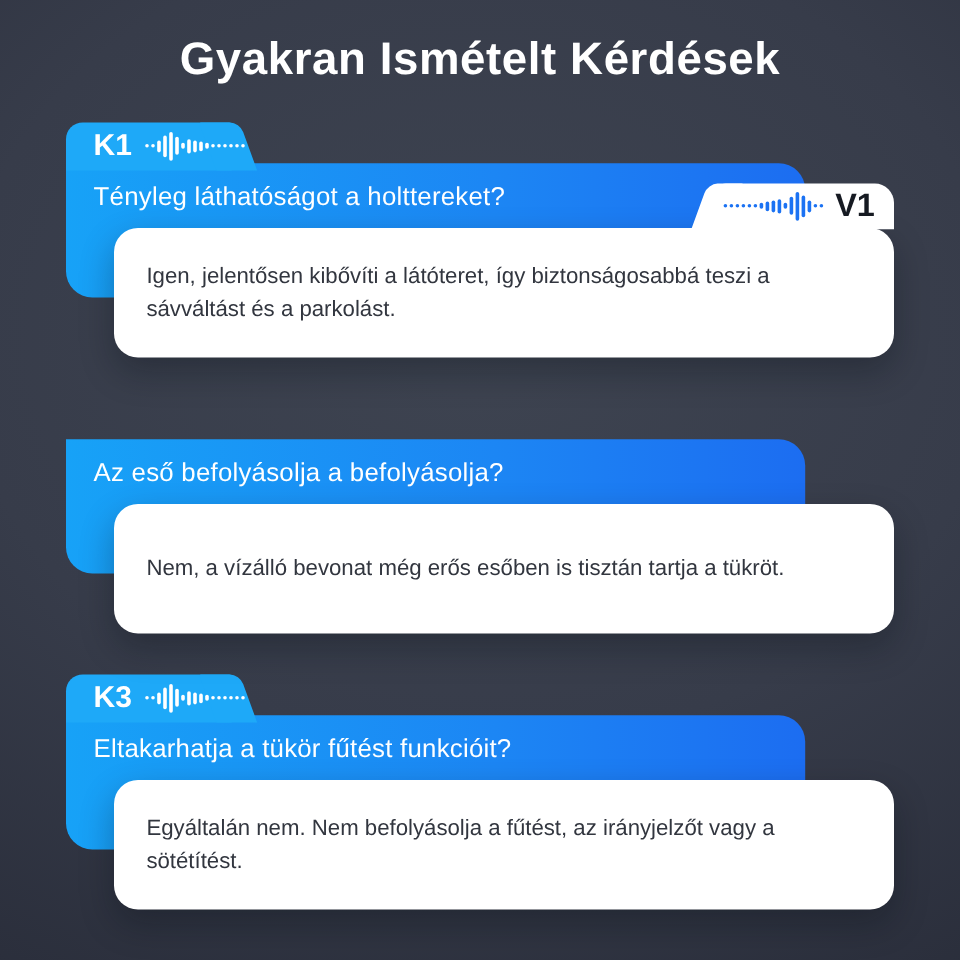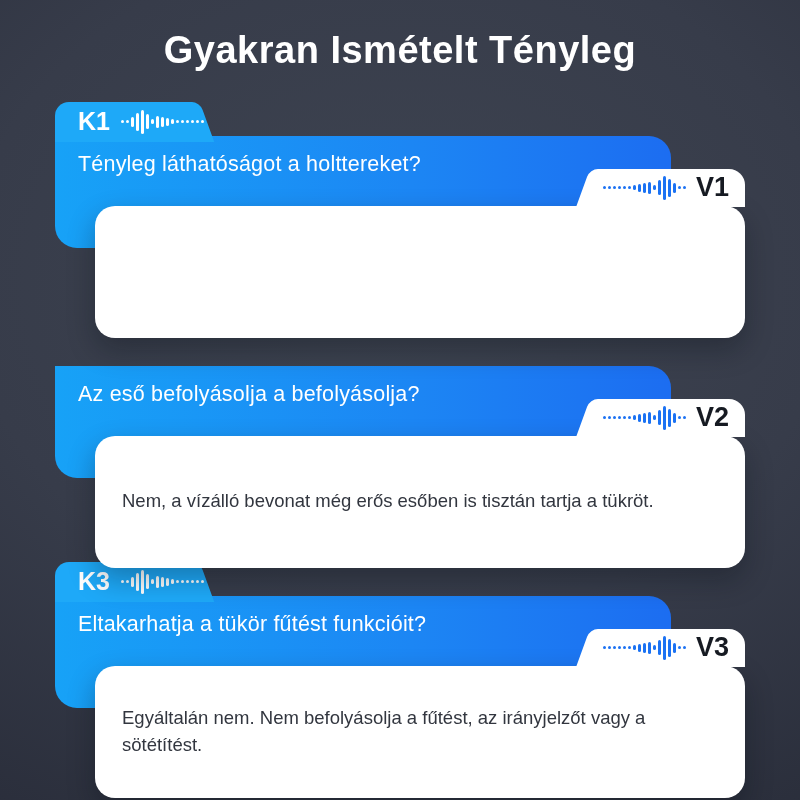--- a/index.html
+++ b/index.html
@@ -42,21 +42,21 @@
     display:flex; align-items:center; gap:11px; padding-left:23px;
   }
   .q-tab::after{
     content:""; position:absolute; top:0; right:-14px; width:34px; height:100%;
     background:var(--tab-blue); transform:skewX(20deg); border-radius:2px 8px 0 0;
   }
   .q-label{color:#fff; font-size:25px; font-weight:700; position:relative; z-index:1;}
 
   
   .a-card{
-    position:absolute; left:40px; top:104px; width:650px; height:132px; z-index:3;
+    position:absolute; left:40px; top:88px; width:650px; height:108px; z-index:3;
     background:var(--card-bg); border-radius:20px;
     box-shadow:0 12px 28px rgba(8,12,20,.30);
     display:flex; align-items:center; padding:0 72px 0 27px;
   }
   .a-text{color:var(--answer-color); font-size:18.5px; line-height:1.42;}
 
   
   .v-tab{
     position:absolute; top:-37px; right:0; width:150px; height:38px;
     background:var(--card-bg); border-radius:10px 16px 0 0;
@@ -71,21 +71,21 @@
 
   
   .wave{display:flex; align-items:center; gap:2px; position:relative; z-index:1;}
   .wave i{display:block; width:3px; border-radius:2px; background:currentColor;}
   .wave-q{color:#ffffff;}
   .wave-v{color:var(--wave-blue);}
 </style>
 </head>
 <body>
 
-<h1 class="page-title">Gyakran Ismételt Tényleg</h1>
+<h1 class="page-title">Gyakran Ismételt Kérdések</h1>
 
 <main class="faq-list">
   <section class="faq-block">
     <div class="q-panel">
       <div class="q-text">Tényleg láthatóságot a holttereket?</div>
     </div>
     <div class="q-tab">
       <span class="q-label">K1</span>
       <span class="wave wave-q">
           <i style="height: 3px;"></i>
@@ -123,50 +123,29 @@
             <i style="height: 5px;"></i>
             <i style="height: 15px;"></i>
             <i style="height: 24px;"></i>
             <i style="height: 18px;"></i>
             <i style="height: 10px;"></i>
             <i style="height: 3px;"></i>
             <i style="height: 3px;"></i>
           </span>
         <span class="v-label">V1</span>
       </div>
+      <div class="a-text">Igen, jelentősen kibővíti a látóteret, így biztonságosabbá teszi a sávváltást és a parkolást.</div>
     </div>
   </section>
 
   <section class="faq-block">
     <div class="q-panel">
       <div class="q-text">Az eső befolyásolja a befolyásolja?</div>
     </div>
     <div class="a-card">
-      <div class="v-tab">
-        <span class="wave wave-v">
-            <i style="height: 3px;"></i>
-            <i style="height: 3px;"></i>
-            <i style="height: 3px;"></i>
-            <i style="height: 3px;"></i>
-            <i style="height: 3px;"></i>
-            <i style="height: 3px;"></i>
-            <i style="height: 5px;"></i>
-            <i style="height: 8px;"></i>
-            <i style="height: 10px;"></i>
-            <i style="height: 12px;"></i>
-            <i style="height: 5px;"></i>
-            <i style="height: 15px;"></i>
-            <i style="height: 24px;"></i>
-            <i style="height: 18px;"></i>
-            <i style="height: 10px;"></i>
-            <i style="height: 3px;"></i>
-            <i style="height: 3px;"></i>
-          </span>
-        <span class="v-label">V2</span>
-      </div>
       <div class="a-text">Nem, a vízálló bevonat még erős esőben is tisztán tartja a tükröt.</div>
     </div>
   </section>
 
   <section class="faq-block">
     <div class="q-panel">
       <div class="q-text">Eltakarhatja a tükör fűtést funkcióit?</div>
     </div>
     <div class="q-tab">
       <span class="q-label">K3</span>
@@ -184,38 +163,16 @@
           <i style="height: 5px;"></i>
           <i style="height: 3px;"></i>
           <i style="height: 3px;"></i>
           <i style="height: 3px;"></i>
           <i style="height: 3px;"></i>
           <i style="height: 3px;"></i>
           <i style="height: 3px;"></i>
         </span>
     </div>
     <div class="a-card">
-      <div class="v-tab">
-        <span class="wave wave-v">
-            <i style="height: 3px;"></i>
-            <i style="height: 3px;"></i>
-            <i style="height: 3px;"></i>
-            <i style="height: 3px;"></i>
-            <i style="height: 3px;"></i>
-            <i style="height: 3px;"></i>
-            <i style="height: 5px;"></i>
-            <i style="height: 8px;"></i>
-            <i style="height: 10px;"></i>
-            <i style="height: 12px;"></i>
-            <i style="height: 5px;"></i>
-            <i style="height: 15px;"></i>
-            <i style="height: 24px;"></i>
-            <i style="height: 18px;"></i>
-            <i style="height: 10px;"></i>
-            <i style="height: 3px;"></i>
-            <i style="height: 3px;"></i>
-          </span>
-        <span class="v-label">V3</span>
-      </div>
       <div class="a-text">Egyáltalán nem. Nem befolyásolja a fűtést, az irányjelzőt vagy a sötétítést.</div>
     </div>
   </section>
 </main>
 
 </body></html>

